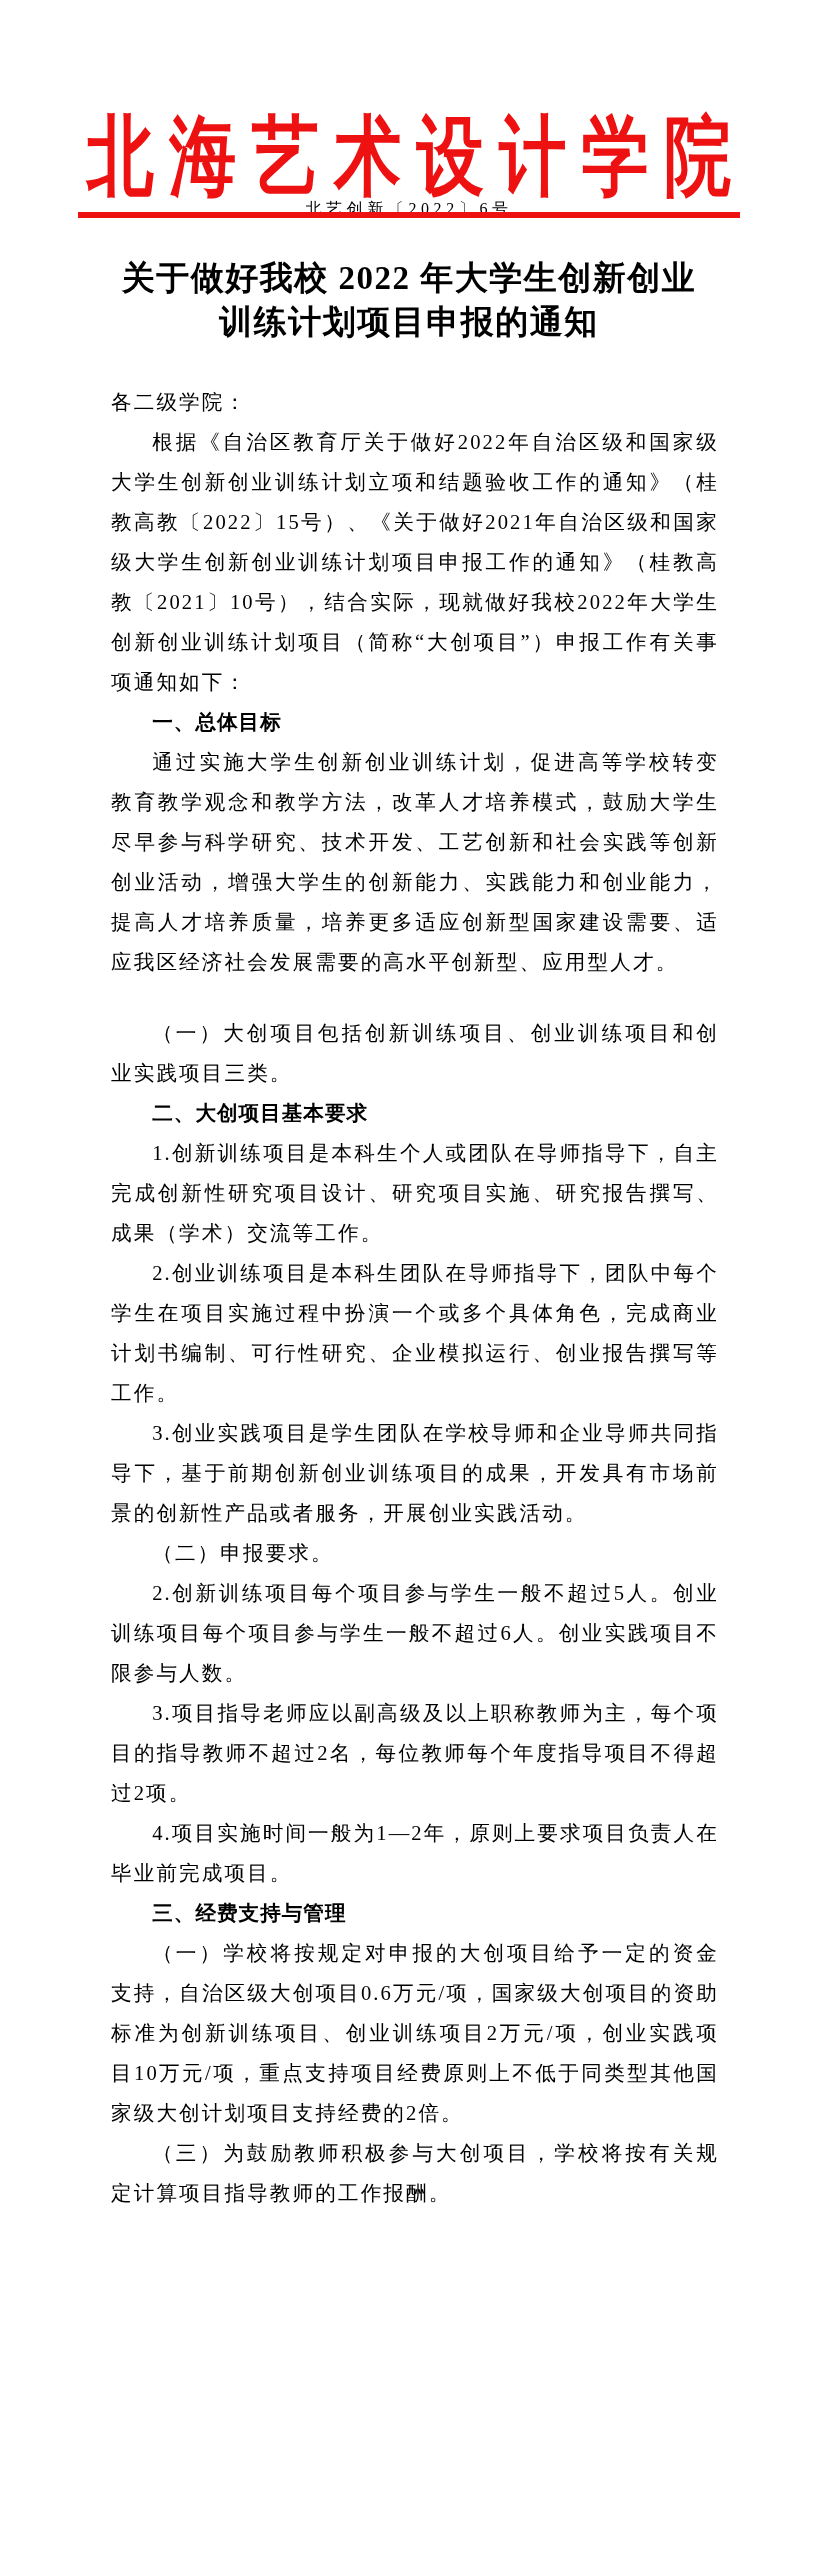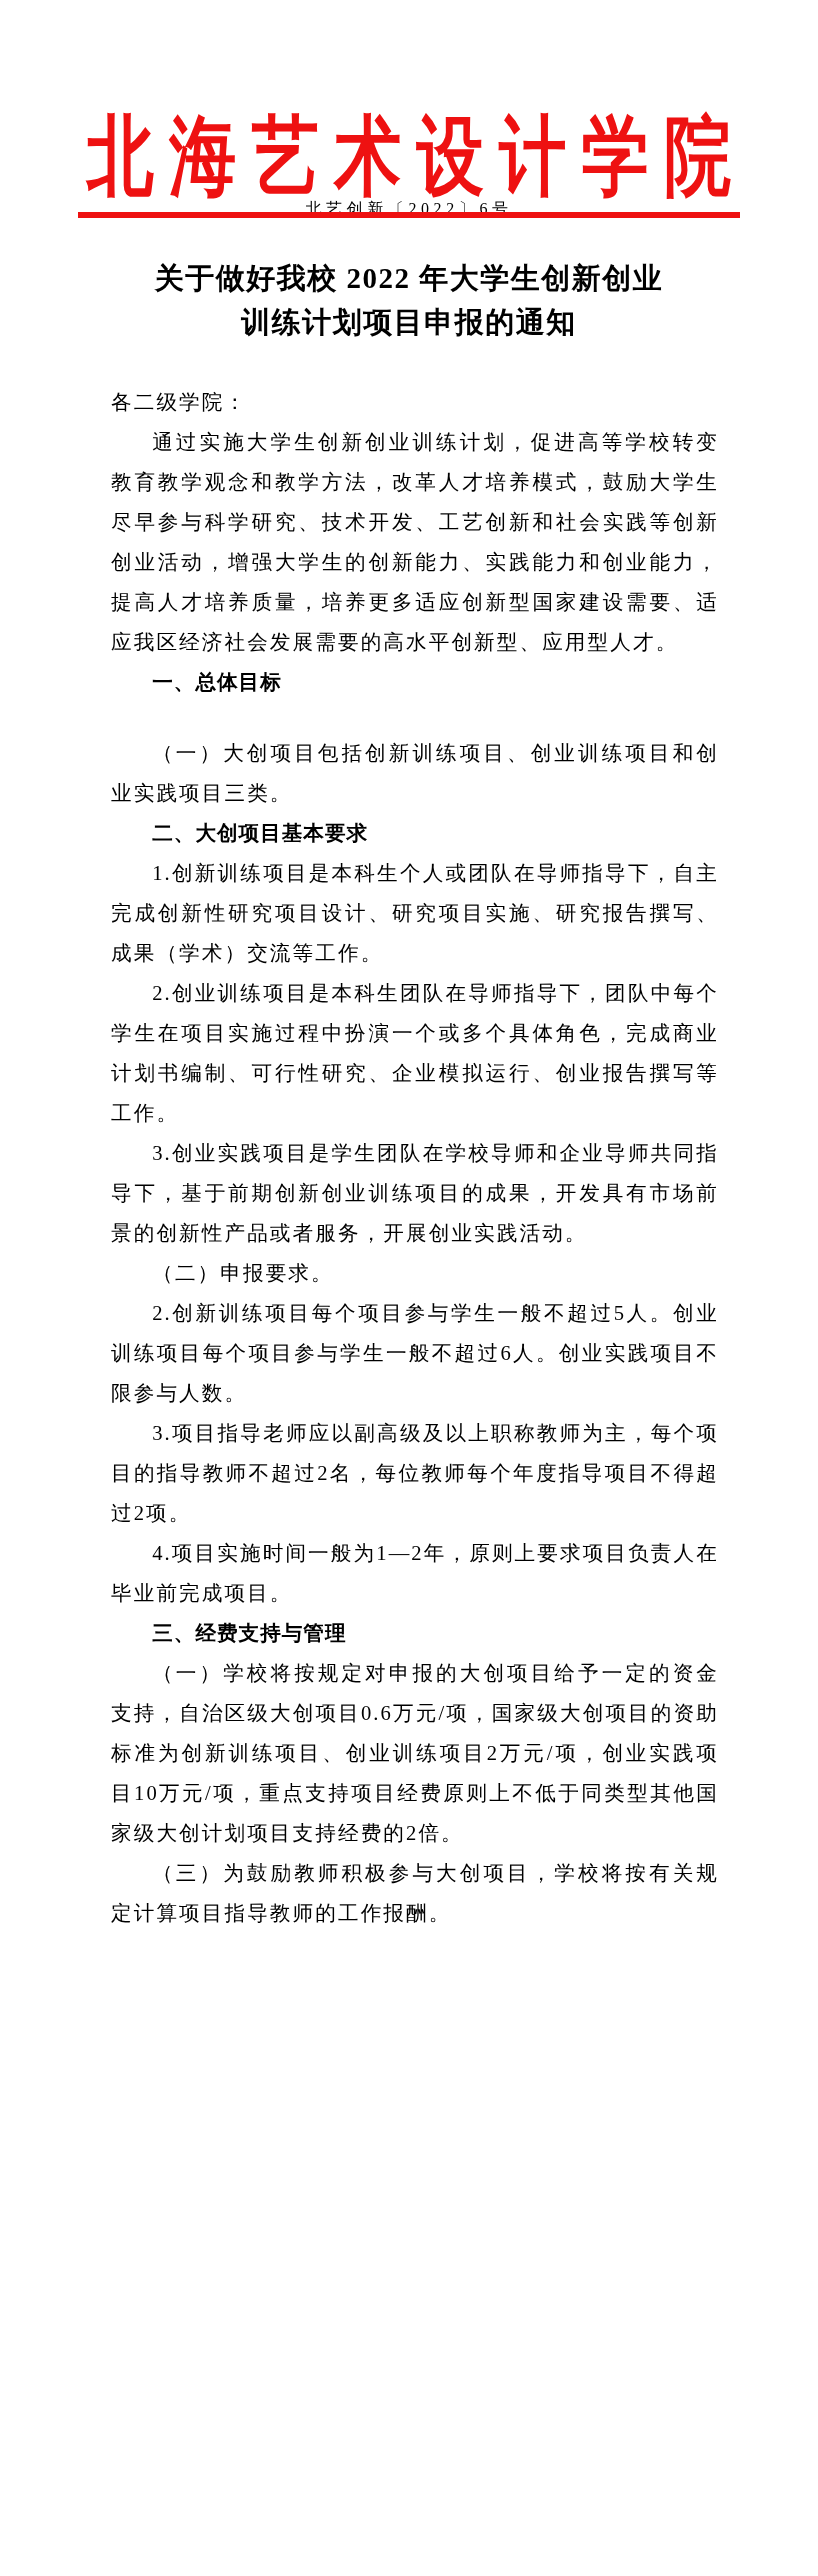--- a/index.html
+++ b/index.html
@@ -39,21 +39,21 @@
   .red-divider {
     position: absolute;
     top: 212px; left: 78px;
     width: 662px; height: 6.2px;
     background: var(--red);
   }
   .doc-title {
     position: absolute;
     top: 256px; left: 78px; width: 662px;
     text-align: center;
-    font-size: 29px;
+    font-size: 33px;
     line-height: 44px;
     font-weight: bold;
     letter-spacing: 1.5px;
   }
   .content {
     position: absolute;
     top: 382px; left: 111px;
     width: 608px;
     font-size: 20.6px;
     line-height: 40px;
@@ -82,22 +82,23 @@
 
   <div class="doc-title">
     <div>关于做好我校 2022 年大学生创新创业</div>
     <div>训练计划项目申报的通知</div>
   </div>
 
   <div class="content">
 
     <div id="body-blocks">
         <div class="blk greeting">各二级学院：</div>
+        <div class="blk para">根据《自治区教育厅关于做好2022年自治区级和国家级大学生创新创业训练计划立项和结题验收工作的通知》（桂教高教〔2022〕15号）、《关于做好2021年自治区级和国家级大学生创新创业训练计划项目申报工作的通知》（桂教高教〔2021〕10号），结合实际，现就做好我校2022年大学生创新创业训练计划项目（简称“大创项目”）申报工作有关事项通知如下：</div>
+        <div class="blk heading">一、总体目标</div>
         <div class="blk para">通过实施大学生创新创业训练计划，促进高等学校转变教育教学观念和教学方法，改革人才培养模式，鼓励大学生尽早参与科学研究、技术开发、工艺创新和社会实践等创新创业活动，增强大学生的创新能力、实践能力和创业能力，提高人才培养质量，培养更多适应创新型国家建设需要、适应我区经济社会发展需要的高水平创新型、应用型人才。</div>
-        <div class="blk heading">一、总体目标</div>
         <div class="blk para-break">（一）大创项目包括创新训练项目、创业训练项目和创业实践项目三类。</div>
         <div class="blk heading">二、大创项目基本要求</div>
         <div class="blk para">1.创新训练项目是本科生个人或团队在导师指导下，自主完成创新性研究项目设计、研究项目实施、研究报告撰写、成果（学术）交流等工作。</div>
         <div class="blk para">2.创业训练项目是本科生团队在导师指导下，团队中每个学生在项目实施过程中扮演一个或多个具体角色，完成商业计划书编制、可行性研究、企业模拟运行、创业报告撰写等工作。</div>
         <div class="blk para">3.创业实践项目是学生团队在学校导师和企业导师共同指导下，基于前期创新创业训练项目的成果，开发具有市场前景的创新性产品或者服务，开展创业实践活动。</div>
         <div class="blk para">（二）申报要求。</div>
         <div class="blk para">2.创新训练项目每个项目参与学生一般不超过5人。创业训练项目每个项目参与学生一般不超过6人。创业实践项目不限参与人数。</div>
         <div class="blk para">3.项目指导老师应以副高级及以上职称教师为主，每个项目的指导教师不超过2名，每位教师每个年度指导项目不得超过2项。</div>
         <div class="blk para">4.项目实施时间一般为1—2年，原则上要求项目负责人在毕业前完成项目。</div>
         <div class="blk heading">三、经费支持与管理</div>

